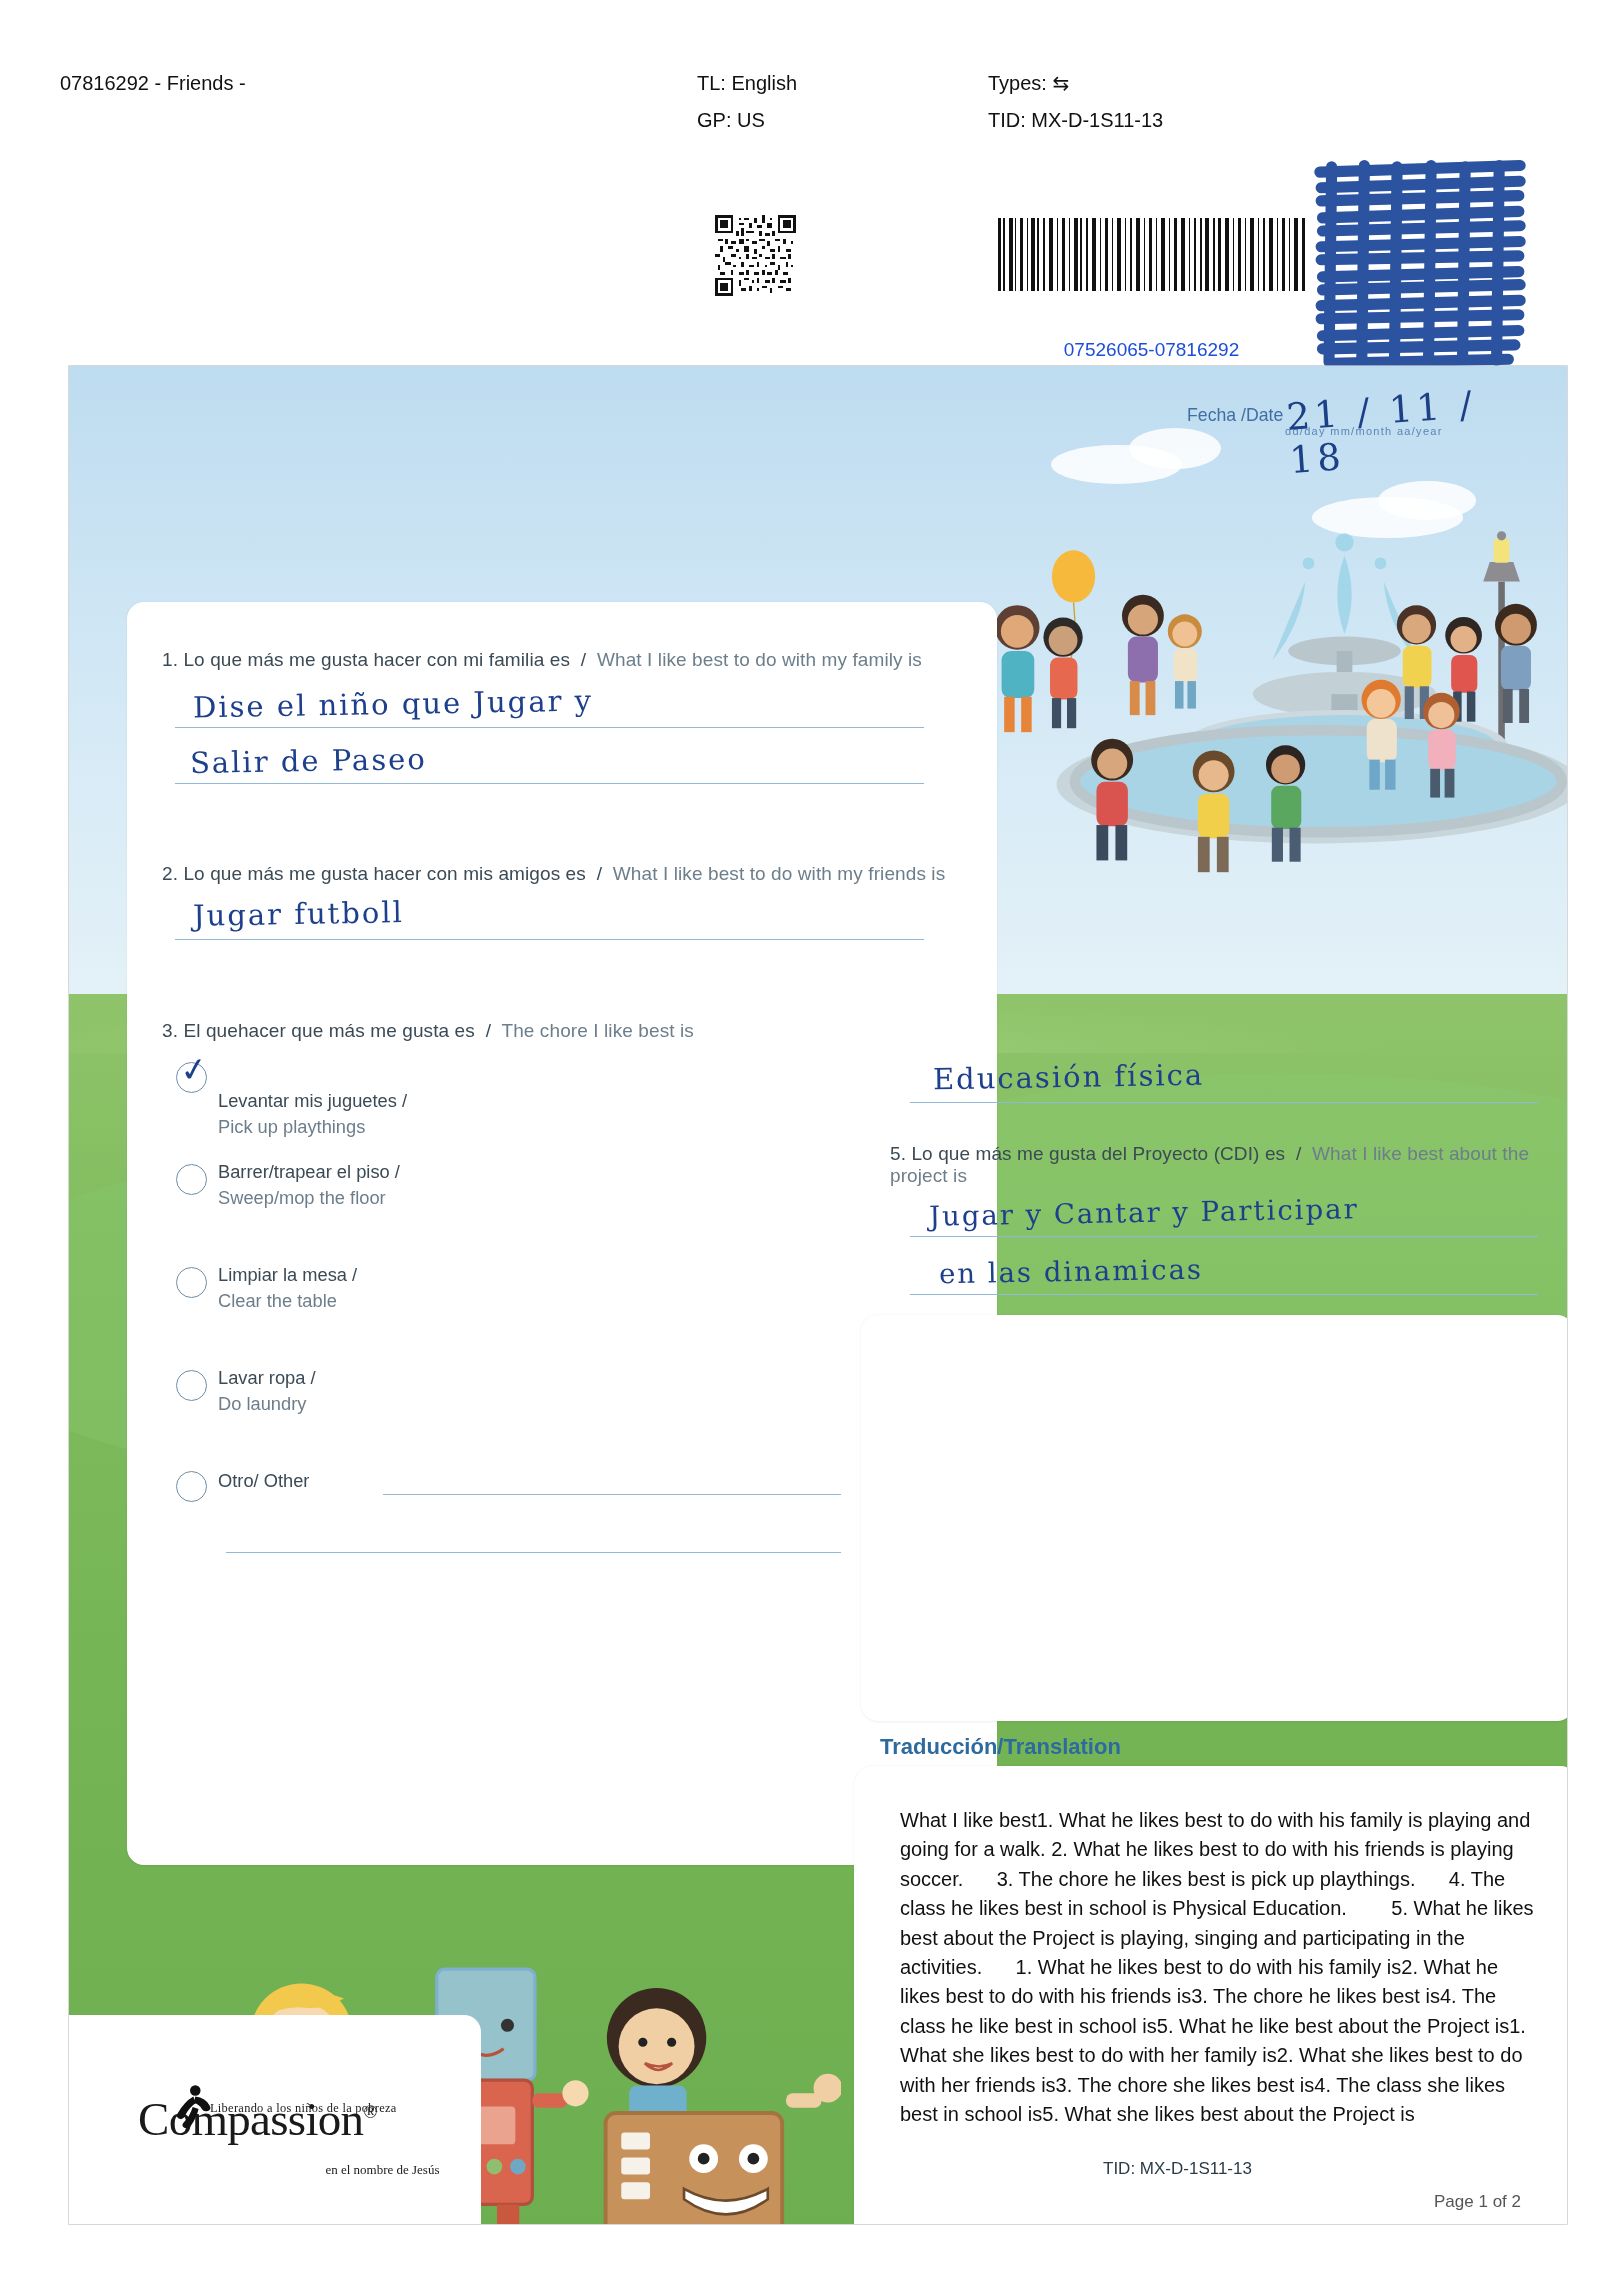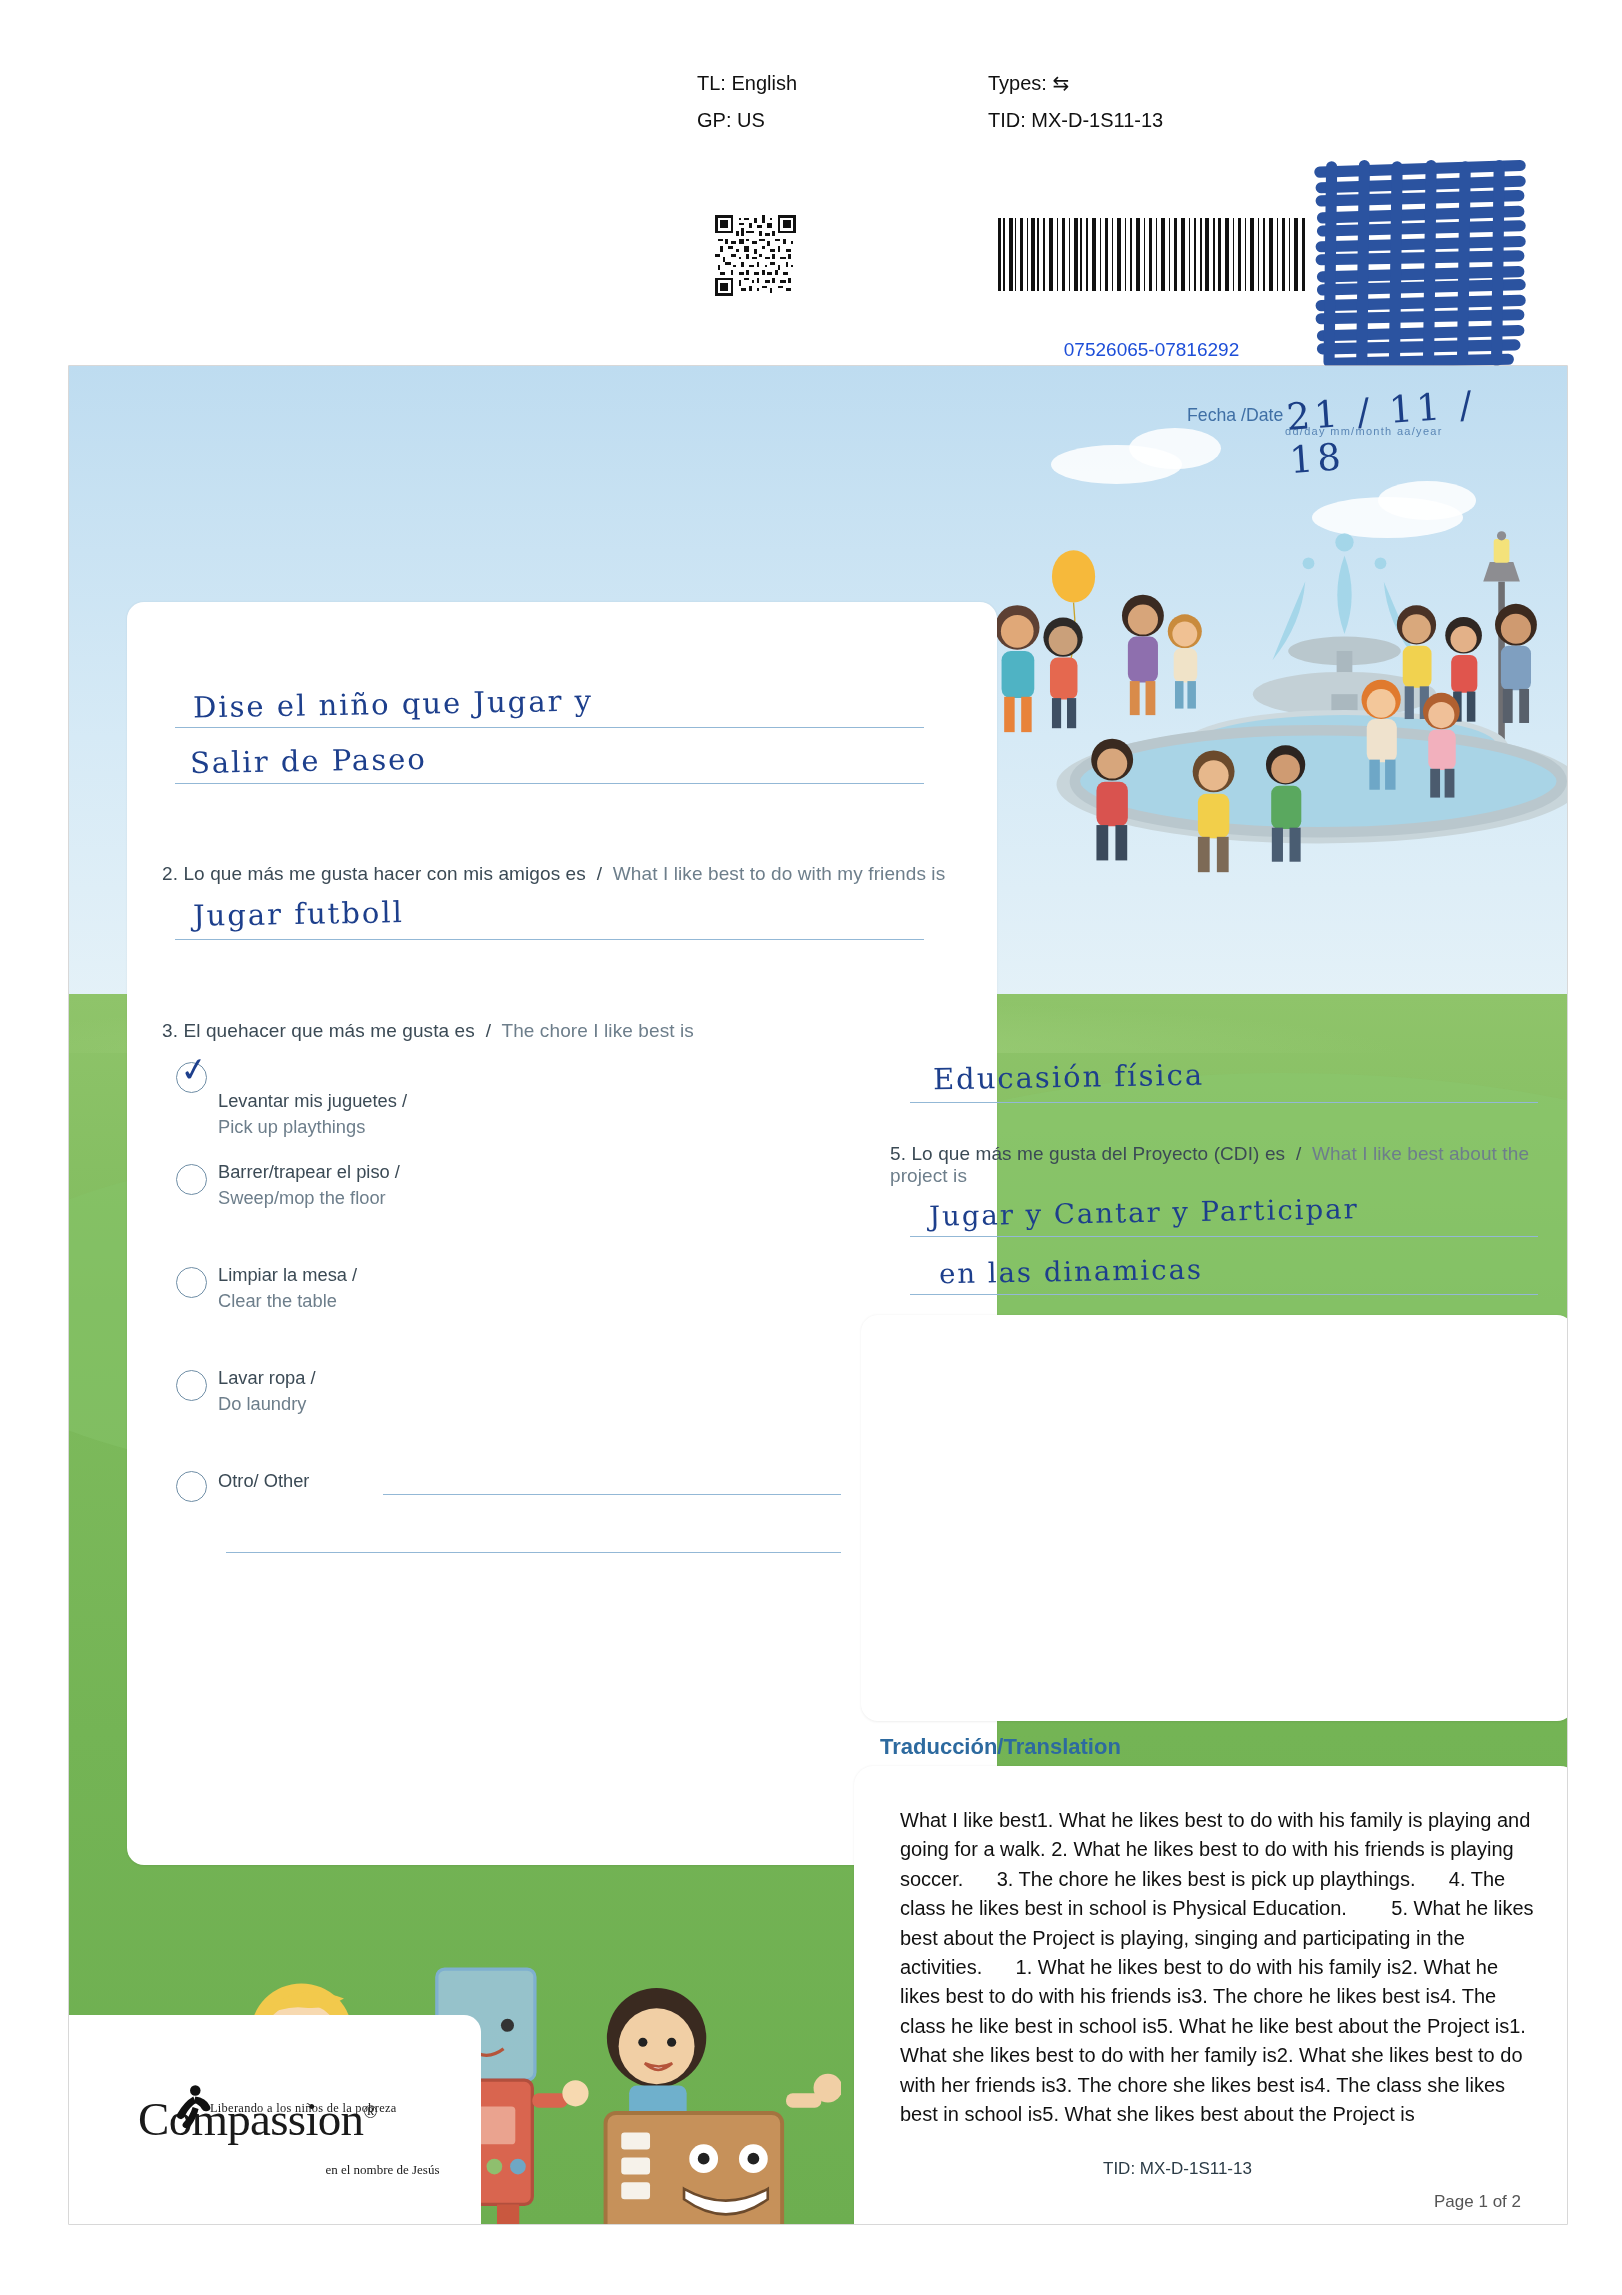--- a/index.html
+++ b/index.html
@@ -408,20 +408,21 @@
     opacity: .85;
   }
 </style>
 </head>
 <body>
 
 <div class="page">
 
   <div class="hdr">
     <div class="hdr-col-a">
+      <div>07816292 - Friends -</div>
     </div>
     <div class="hdr-col-b">
       <div>TL: English</div>
       <div>GP: US</div>
     </div>
     <div class="hdr-col-c">
       <div>Types: ⇆</div>
       <div>TID: MX-D-1S11-13</div>
     </div>
 
@@ -728,20 +729,26 @@
     <div class="panel panel-left"></div>
     <div class="panel panel-right-top"></div>
 
 
     <div class="fecha">
       <span class="fecha-label">Fecha /Date</span>
       <span class="fecha-sub">dd/day    mm/month    aa/year</span>
       <span class="fecha-hand">21 / 11 / 18</span>
     </div>
 
+    <div class="qlabel" style="left:93px; top:283px; width:785px;">
+      <span>1.</span>
+      <span>Lo que más me gusta hacer con mi familia es</span>
+      <span>&nbsp;/&nbsp;</span>
+      <span class="en">What I like best to do with my family is</span>
+    </div>
     <div class="ruleline" style="left:106px; top:361px; width:749px;"></div>
     <div class="hand" style="left:124px; top:321px;">Dise el niño que Jugar y</div>
     <div class="ruleline" style="left:106px; top:417px; width:749px;"></div>
     <div class="hand" style="left:121px; top:378px;">Salir de Paseo</div>
 
     <div class="qlabel" style="left:93px; top:497px; width:818px;">
       <span>2.</span>
       <span>Lo que más me gusta hacer con mis amigos es</span>
       <span>&nbsp;/&nbsp;</span>
       <span class="en">What I like best to do with my friends is</span>

